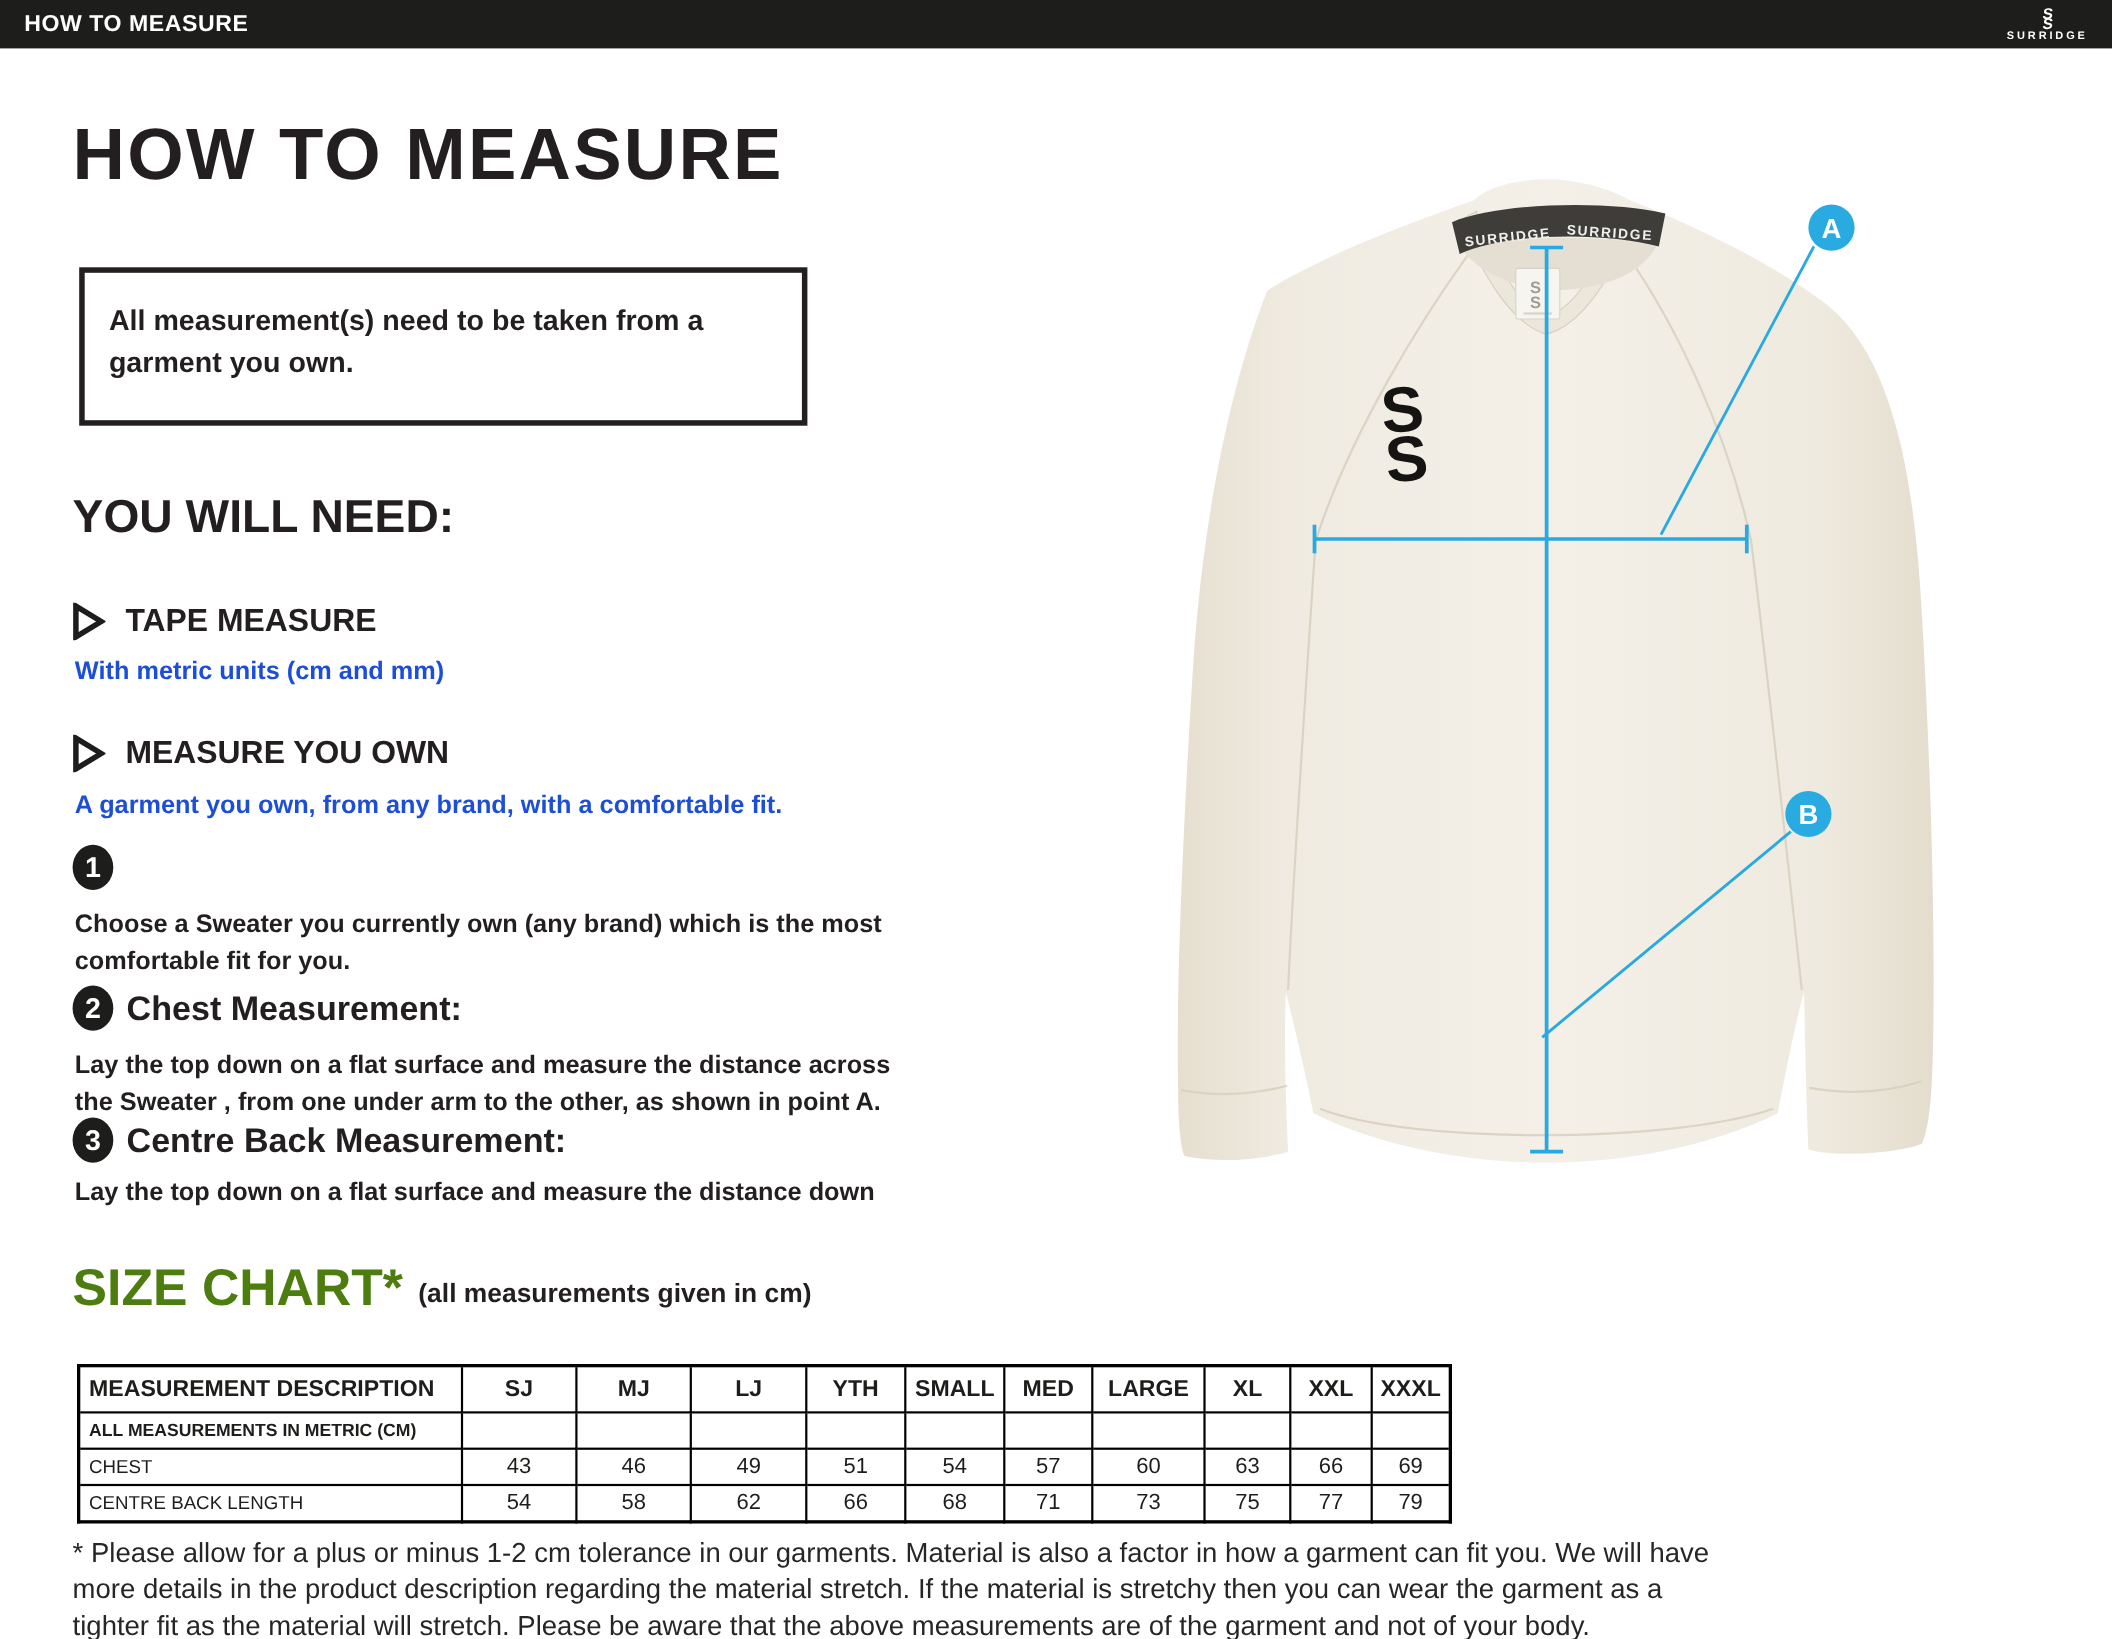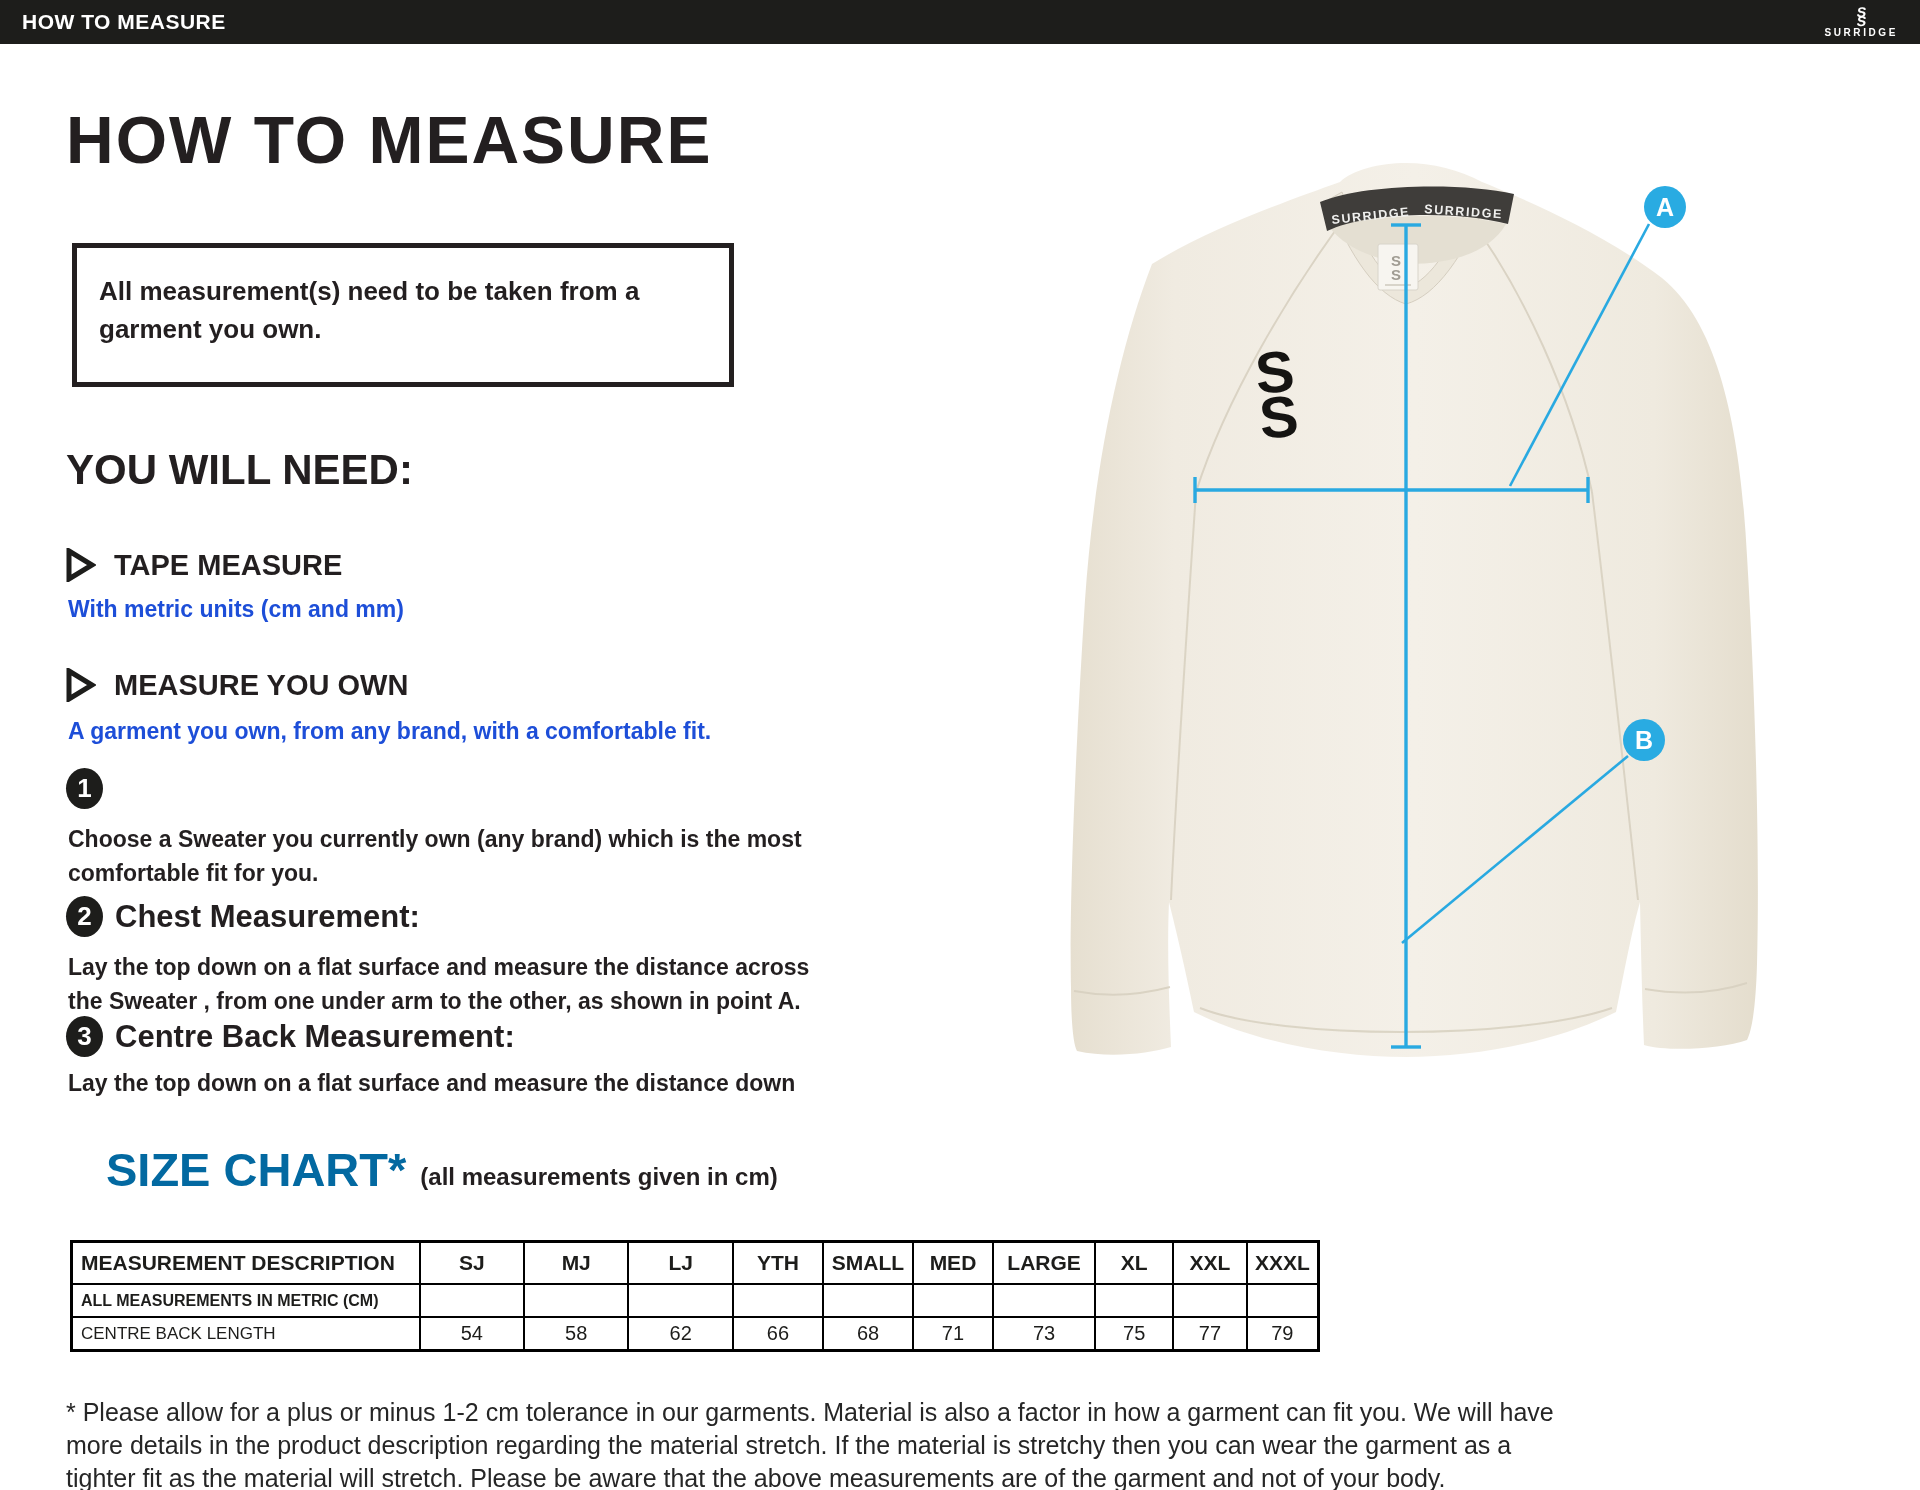--- a/index.html
+++ b/index.html
@@ -28,21 +28,21 @@
   .need-desc{position:absolute;left:68px;font-size:23px;font-weight:bold;color:#1d4ed8;white-space:nowrap;}
 
   .step-row{position:absolute;left:66px;display:flex;align-items:center;}
   .step-num{width:37px;height:41px;border-radius:50%;background:#1d1d1b;color:#fff;font-weight:bold;
             font-size:26px;display:flex;align-items:center;justify-content:center;margin-right:12px;flex:0 0 auto;}
   .step-title{font-size:31px;font-weight:bold;color:#231f20;white-space:nowrap;}
   .step-desc{position:absolute;left:68px;font-size:23px;font-weight:bold;color:#231f20;line-height:34px;}
   .step-desc div{white-space:nowrap;}
 
   .sc-head{position:absolute;left:66px;top:1142px;display:flex;align-items:flex-end;}
-  .sc-title{font-size:47px;font-weight:bold;color:#0369a1;white-space:nowrap;margin-left:40px;}
+  .sc-title{font-size:47px;font-weight:bold;color:#4d7c0f;white-space:nowrap;}
   .sc-sub{font-size:24px;font-weight:bold;color:#231f20;margin-left:14px;padding-bottom:6px;white-space:nowrap;}
 
   
   .size-table{position:absolute;left:70px;top:1240px;width:1250px;border-collapse:collapse;
               table-layout:fixed;border:3px solid #000;}
   .size-table th,.size-table td{border:2px solid #000;padding:0 6px;overflow:hidden;}
   .size-table th{font-size:21px;font-weight:bold;text-align:center;height:40px;}
   .size-table th.desc{text-align:left;padding-left:8px;}
   .size-table td{font-size:20px;font-weight:normal;text-align:center;height:31px;}
   .size-table td.lbl{text-align:left;padding-left:8px;font-size:17px;}
@@ -158,20 +158,33 @@
       <td></td>
       <td></td>
       <td></td>
       <td></td>
       <td></td>
       <td></td>
       <td></td>
       <td></td>
     </tr>
     <tr>
+      <td class="lbl">CHEST</td>
+      <td>43</td>
+      <td>46</td>
+      <td>49</td>
+      <td>51</td>
+      <td>54</td>
+      <td>57</td>
+      <td>60</td>
+      <td>63</td>
+      <td>66</td>
+      <td>69</td>
+    </tr>
+    <tr>
       <td class="lbl">CENTRE BACK LENGTH</td>
       <td>54</td>
       <td>58</td>
       <td>62</td>
       <td>66</td>
       <td>68</td>
       <td>71</td>
       <td>73</td>
       <td>75</td>
       <td>77</td>

